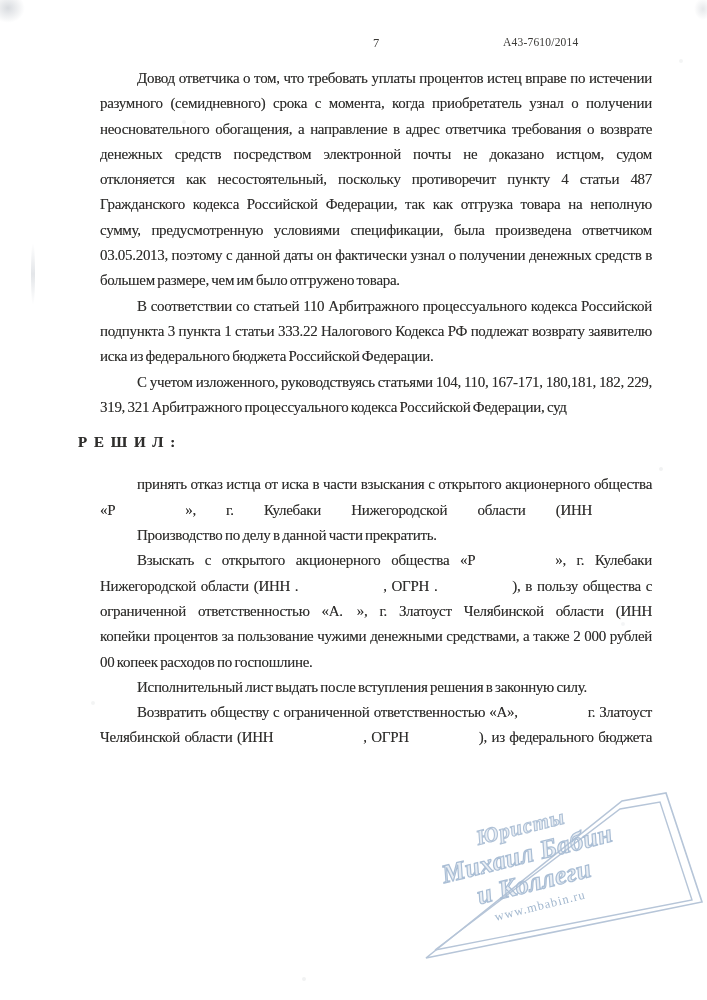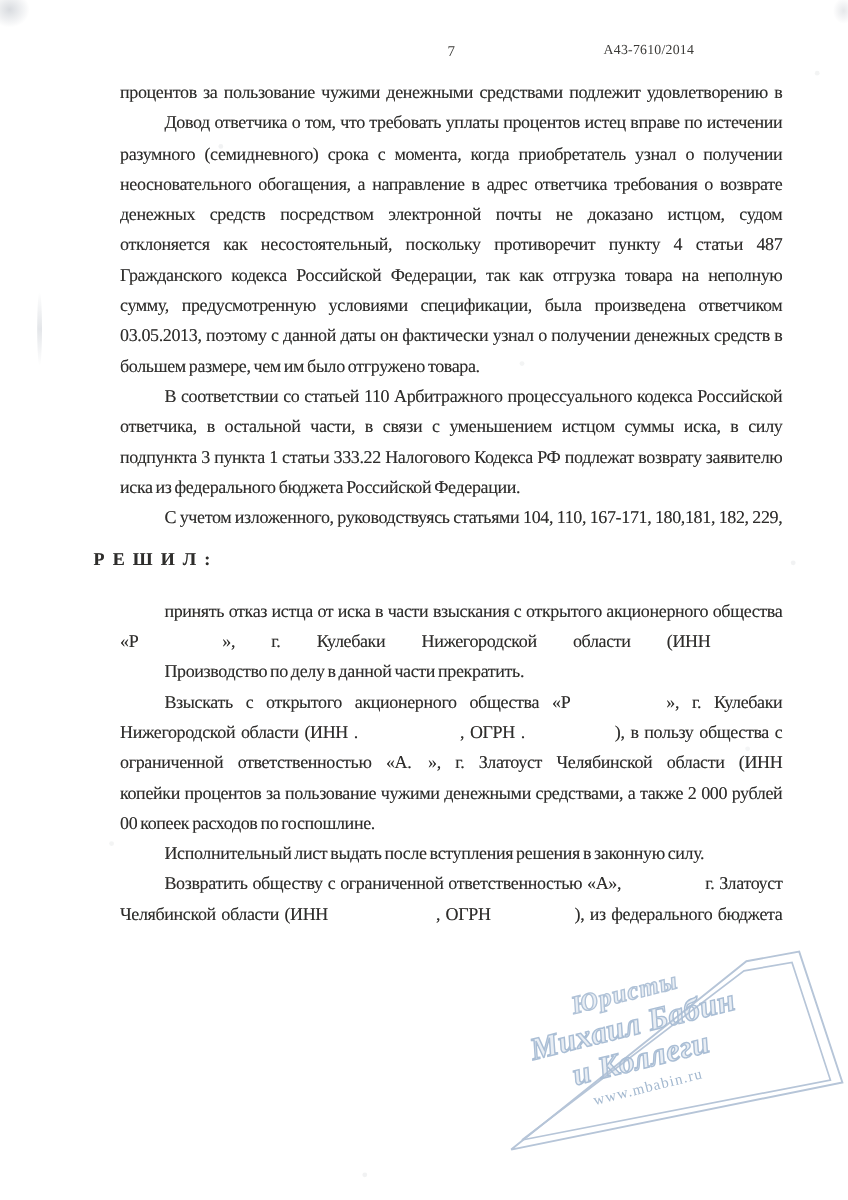--- a/index.html
+++ b/index.html
@@ -101,35 +101,34 @@
 
   <div class="smudge-tl"></div>
   <div class="smudge-tr"></div>
   <div class="streak-left"></div>
   <div class="specks"></div>
 
   <div class="hdr-pageno">7</div>
   <div class="hdr-case">А43-7610/2014</div>
 
   <div class="doc-body">
-      <div class="line">процентов за пользование чужими денежными средствами подлежит удовлетворению в</div>
       <div class="line indent">Довод ответчика о том, что требовать уплаты процентов истец вправе по истечении</div>
       <div class="line">разумного (семидневного) срока с момента, когда приобретатель узнал о получении</div>
       <div class="line">неосновательного обогащения, а направление в адрес ответчика требования о возврате</div>
       <div class="line">денежных средств посредством электронной почты не доказано истцом, судом</div>
       <div class="line">отклоняется как несостоятельный, поскольку противоречит пункту 4 статьи 487</div>
       <div class="line">Гражданского кодекса Российской Федерации, так как отгрузка товара на неполную</div>
       <div class="line">сумму, предусмотренную условиями спецификации, была произведена ответчиком</div>
       <div class="line">03.05.2013, поэтому с данной даты он фактически узнал о получении денежных средств в</div>
       <div class="line left">большем размере, чем им было отгружено товара.</div>
       <div class="line indent">В соответствии со статьей 110 Арбитражного процессуального кодекса Российской</div>
-      <div class="line">ответчика, в остальной части, в связи с уменьшением истцом суммы иска, в силу</div>
       <div class="line">подпункта 3 пункта 1 статьи 333.22 Налогового Кодекса РФ подлежат возврату заявителю</div>
       <div class="line left">иска из федерального бюджета Российской Федерации.</div>
       <div class="line indent">С учетом изложенного, руководствуясь статьями 104, 110, 167-171, 180,181, 182, 229,</div>
+      <div class="line left">319, 321 Арбитражного процессуального кодекса Российской Федерации, суд</div>
       <div class="heading-line">Р Е Ш И Л :</div>
       <div class="line indent">принять отказ истца от иска в части взыскания с открытого акционерного общества</div>
       <div class="line">«Р<span class="gap" style="width: 70px;"></span>», г. Кулебаки Нижегородской области (ИНН<span class="gap" style="width: 60px;"></span></div>
       <div class="line indent left">Производство по делу в данной части прекратить.</div>
       <div class="line indent">Взыскать с открытого акционерного общества «Р<span class="gap" style="width: 80px;"></span>», г. Кулебаки</div>
       <div class="line">Нижегородской области (ИНН .<span class="gap" style="width: 85px;"></span>, ОГРН .<span class="gap" style="width: 75px;"></span>), в пользу общества с</div>
       <div class="line">ограниченной ответственностью «А.<span class="gap" style="width: 14px;"></span>», г. Златоуст Челябинской области (ИНН</div>
       <div class="line">копейки процентов за пользование чужими денежными средствами, а также 2 000 рублей</div>
       <div class="line left">00 копеек расходов по госпошлине.</div>
       <div class="line indent left">Исполнительный лист выдать после вступления решения в законную силу.</div>

